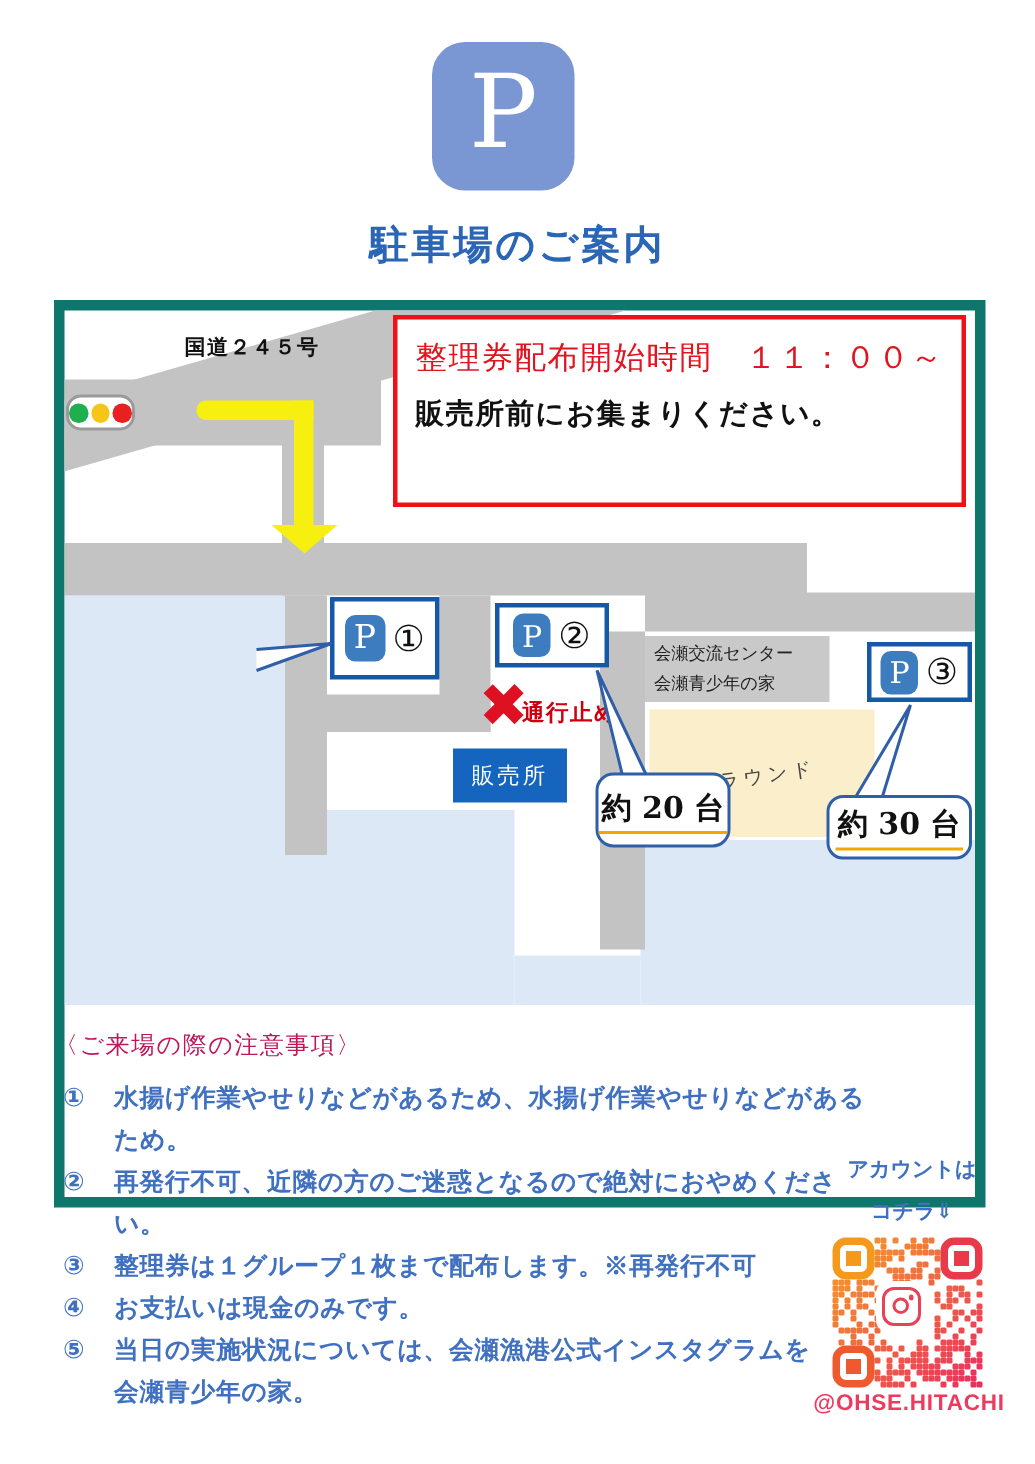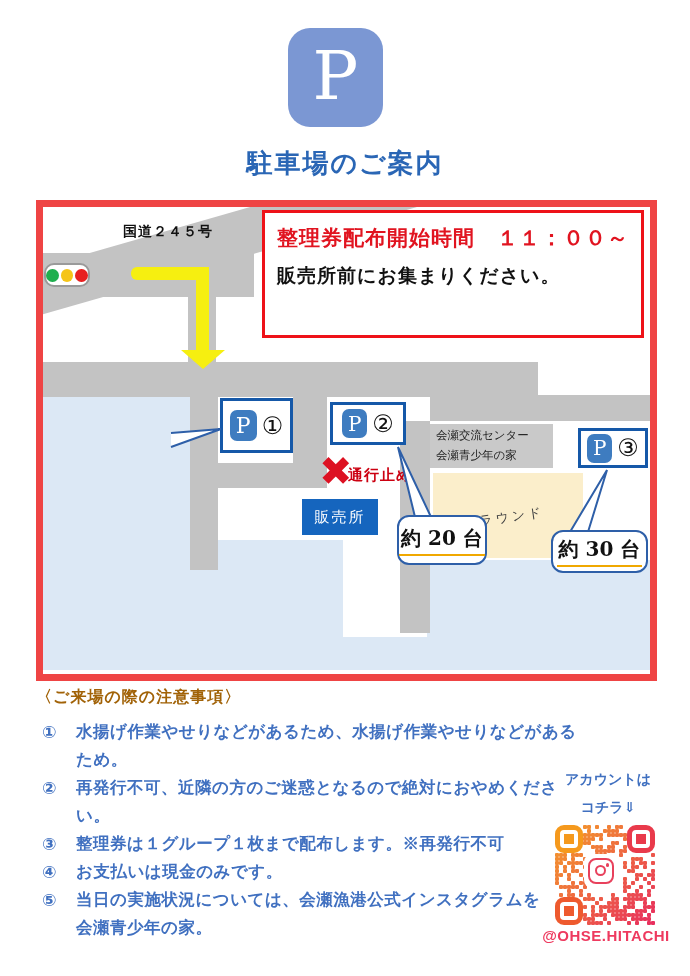--- a/index.html
+++ b/index.html
@@ -6,41 +6,41 @@
   body{width:690px;height:976px;background:#fff;font-family:"DejaVu Serif",serif;position:relative;overflow:hidden;}
   .abs{position:absolute;}
 
   
   .p-logo{left:288px;top:28px;width:95px;height:99px;background:#7b97d3;border-radius:22px;
           display:flex;align-items:center;justify-content:center;}
   .p-logo span{color:#fff;font-size:68px;font-family:"DejaVu Serif",serif;line-height:1;margin-top:-4px;}
   .page-title{left:0;top:146px;width:690px;text-align:center;color:#2a66b5;font-size:26px;font-weight:bold;letter-spacing:2px;}
 
   
-  .map{left:36px;top:200px;width:621px;height:481px;border:7px solid #ef4444;box-sizing:border-box;
+  .map{left:36px;top:200px;width:621px;height:605px;border:7px solid #0f766e;box-sizing:border-box;
        background:#fff;overflow:hidden;}
   .map-inner{position:absolute;left:0;top:0;width:607px;height:463px;}
   .water{background:#dce8f5;}
   .road{background:#c3c3c3;}
   .road-diagonal{left:-30px;top:68px;width:640px;height:46px;transform:rotate(-16deg);transform-origin:0 0;}
 
   .route-label{left:80px;top:16px;font-size:14px;font-weight:bold;color:#111;letter-spacing:1px;white-space:nowrap;}
 
   .traffic-light{left:1px;top:56px;width:42px;height:20px;background:#fff;border:2px solid #9a9a9a;border-radius:10px;
                  display:flex;align-items:center;justify-content:center;gap:2px;}
   .traffic-light i{width:13px;height:13px;border-radius:50%;display:block;}
   .tl-green{background:#1faf4f;} .tl-yellow{background:#f5c518;} .tl-red{background:#e82020;}
 
   .arrow-h{left:88px;top:60px;width:78px;height:13px;background:#f6ef10;border-radius:6px 0 0 6px;}
   .arrow-v{left:153px;top:60px;width:13px;height:85px;background:#f6ef10;}
   .arrow-head{left:138px;top:143px;width:0;height:0;border-left:22px solid transparent;border-right:22px solid transparent;border-top:19px solid #f6ef10;}
 
   .notice-box{left:219px;top:3px;width:382px;height:128px;box-sizing:border-box;background:#fff;
               border:3px solid #ee1218;padding:11px 12px;}
-  .notice-line1{color:#e11420;font-size:21px;font-weight:bold;letter-spacing:1px;white-space:nowrap;}
+  .notice-line1{color:#e11420;font-size:21px;font-weight:normal;letter-spacing:1px;white-space:nowrap;}
   .notice-line2,.notice-line3{color:#111;font-size:19px;font-weight:600;margin-top:11px;letter-spacing:1px;white-space:nowrap;}
 
   .building-label{left:387px;top:217px;width:123px;height:44px;background:#c9c9c9;color:#222;
                   font-size:11.5px;line-height:1.7;display:flex;flex-direction:column;justify-content:center;padding-left:6px;box-sizing:border-box;}
   .ground{left:390px;top:266px;width:150px;height:85px;background:#fbeecb;}
   .ground span{position:absolute;left:30px;top:36px;font-size:13px;color:#444;letter-spacing:3px;transform:rotate(-8deg);white-space:nowrap;}
   .sales-office{left:259px;top:292px;width:76px;height:36px;background:#1565be;color:#fff;font-size:15px;
                 display:flex;align-items:center;justify-content:center;letter-spacing:2px;}
 
   .p-marker{background:#fff;border:3px solid #1558a8;box-sizing:border-box;display:flex;align-items:center;justify-content:center;gap:5px;}
@@ -53,25 +53,25 @@
   .marker-2 .chip,.marker-3 .chip{width:25px;height:29px;font-size:20px;}
 
   .closed-x{left:276px;top:244px;color:#dd1122;font-size:40px;font-weight:bold;font-family:"DejaVu Sans",sans-serif;line-height:1;}
   .closed-label{left:305px;top:259px;color:#cc0011;font-size:15px;font-weight:bold;letter-spacing:1px;white-space:nowrap;}
 
   .bubble{background:#fff;border:2px solid #2e5fa8;border-radius:12px;box-sizing:border-box;
           display:flex;align-items:center;justify-content:center;z-index:5;}
   .bubble span{font-size:20px;font-weight:600;color:#111;border-bottom:2px solid #f0a800;padding:0 2px 2px 2px;white-space:nowrap;}
   .bubble-1{left:37px;top:215px;width:93px;height:46px;}
   .bubble-2{left:354px;top:308px;width:90px;height:50px;}
-  .bubble-3{left:508px;top:323px;width:97px;height:43px;}
+  .bubble-3{left:508px;top:323px;width:97px;height:43px;border-radius:11px;}
   .tails{left:0;top:0;width:607px;height:463px;z-index:4;pointer-events:none;}
 
   
-  .notes-header{left:36px;top:687px;font-size:16px;font-weight:bold;color:#a16207;letter-spacing:1px;}
+  .notes-header{left:36px;top:687px;font-size:16px;font-weight:normal;color:#be185d;letter-spacing:1px;}
   .notes{left:42px;top:718px;width:540px;color:#4070c0;font-size:16.5px;font-weight:600;}
   .note-row{display:flex;line-height:28px;}
   .note-num{width:34px;flex:none;font-family:"DejaVu Sans",sans-serif;font-size:17px;}
   .note-text{flex:1;letter-spacing:0.5px;}
 
   
   .insta-caption1{left:556px;top:771px;width:104px;text-align:center;font-size:14px;font-weight:bold;color:#4070c0;}
   .insta-caption2{left:556px;top:799px;width:104px;text-align:center;font-size:14px;font-weight:bold;color:#4070c0;}
   .qr{left:551px;top:821px;width:108px;height:108px;background:#fff;}
   .qr-cells{position:absolute;left:4px;top:4px;width:100px;height:100px;}

